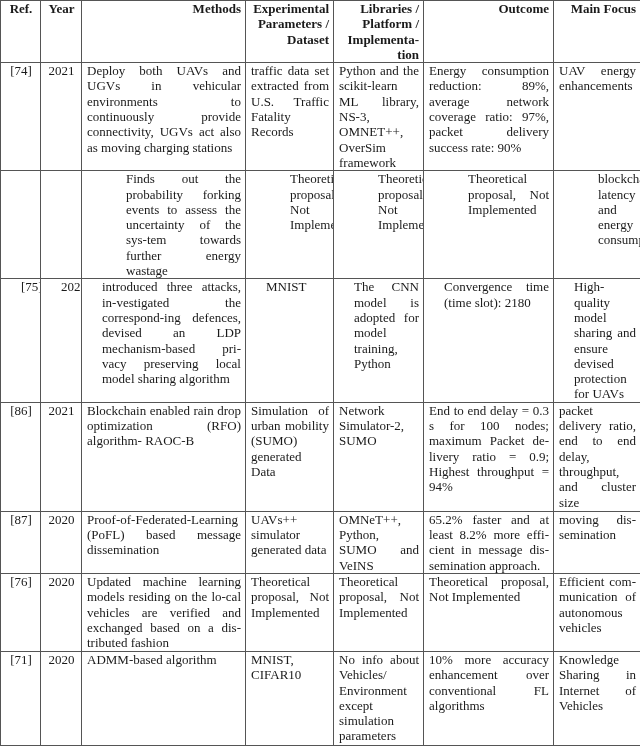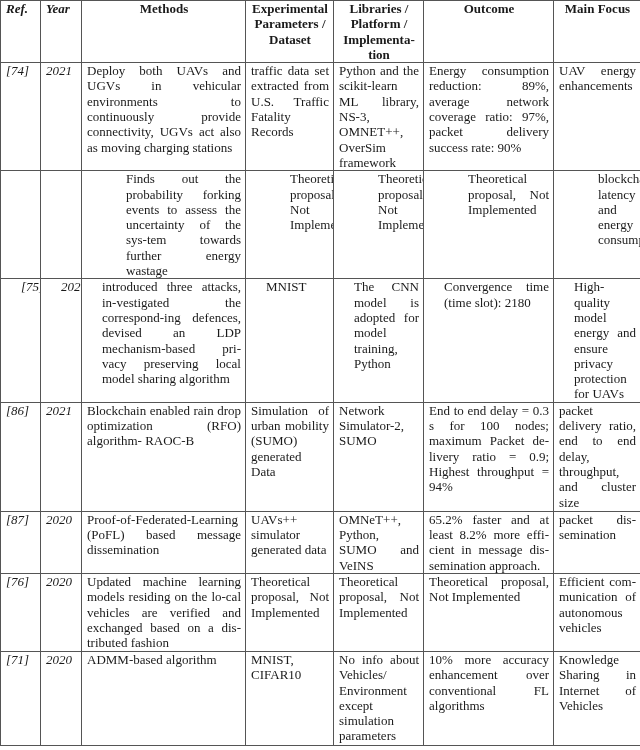--- a/index.html
+++ b/index.html
@@ -19,22 +19,22 @@
   col.c-exp { width: 88px; }
   col.c-lib { width: 90px; }
   col.c-out { width: 130px; }
   col.c-focus { width: 87px; }
   th, td {
     border: 1px solid #555;
     vertical-align: top;
     padding: 0px 4px 0 5px;
     overflow: hidden;
   }
-  th { font-weight: bold; text-align: center; height: 61px; }
-  th.center, td.center { text-align: left; font-style: italic; }
+  th { font-weight: bold; text-align: right; height: 61px; }
+  th.center, td.center { text-align: center; }
   td.just { text-align: justify; text-align-last: left; hyphens: manual; }
   tr:first-child th { border-top: 1px solid #555; }
   tr.r85 td { height: 107px; }
   tr.r77 td { height: 76px; padding-left: 44px; }
   tr.r75 td { height: 95px; padding-left: 20px; }
   tr.r86 td { height: 108px; }
   tr.r87 td { height: 61px; }
   tr.r76 td { height: 77px; }
   tr.r71 td { height: 93px; }
   tr.r72 td { height: 62px; }
@@ -82,39 +82,39 @@
         <td class="just">Theoretical proposal, Not Implemented</td>
         <td class="just">blockchain latency and energy consumption</td>
       </tr>
       <tr class="r75">
         <td class="center">[75]</td>
         <td class="center">2021</td>
         <td class="just">introduced three attacks, in-vestigated the correspond-ing defences, devised an LDP mechanism-based pri-vacy preserving local model sharing algorithm</td>
         <td class="just">MNIST</td>
         <td class="just">The CNN model is adopted for model training, Python</td>
         <td class="just">Convergence time (time slot): 2180</td>
-        <td class="just">High-quality model energy and ensure privacy protection for UAVs</td>
+        <td class="just">High-quality model sharing and ensure devised protection for UAVs</td>
       </tr>
       <tr class="r86">
         <td class="center">[86]</td>
         <td class="center">2021</td>
         <td class="just">Blockchain enabled rain drop optimization (RFO) algorithm- RAOC-B</td>
         <td class="just">Simulation of urban mobility (SUMO) generated Data</td>
         <td class="just">Network Simulator-2, SUMO</td>
         <td class="just">End to end delay = 0.3 s for 100 nodes; maximum Packet de-livery ratio = 0.9; Highest throughput = 94%</td>
         <td class="just">packet delivery ratio, end to end delay, throughput, and cluster size</td>
       </tr>
       <tr class="r87">
         <td class="center">[87]</td>
         <td class="center">2020</td>
         <td class="just">Proof-of-Federated-Learning (PoFL) based message dissemination</td>
         <td class="just">UAVs++ simulator generated data</td>
         <td class="just">OMNeT++, Python, SUMO and VeINS</td>
         <td class="just">65.2% faster and at least 8.2% more effi-cient in message dis-semination approach.</td>
-        <td class="just">packet dis-semination</td>
+        <td class="just">moving dis-semination</td>
       </tr>
       <tr class="r76">
         <td class="center">[76]</td>
         <td class="center">2020</td>
         <td class="just">Updated machine learning models residing on the lo-cal vehicles are verified and exchanged based on a dis-tributed fashion</td>
         <td class="just">Theoretical proposal, Not Implemented</td>
         <td class="just">Theoretical proposal, Not Implemented</td>
         <td class="just">Theoretical proposal, Not Implemented</td>
         <td class="just">Efficient com-munication of autonomous vehicles</td>
       </tr>

